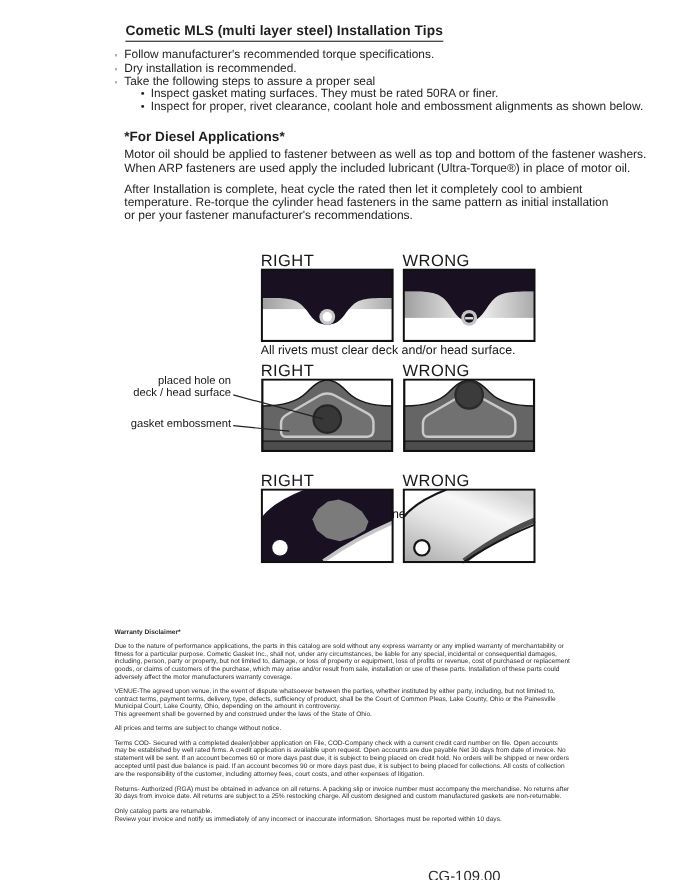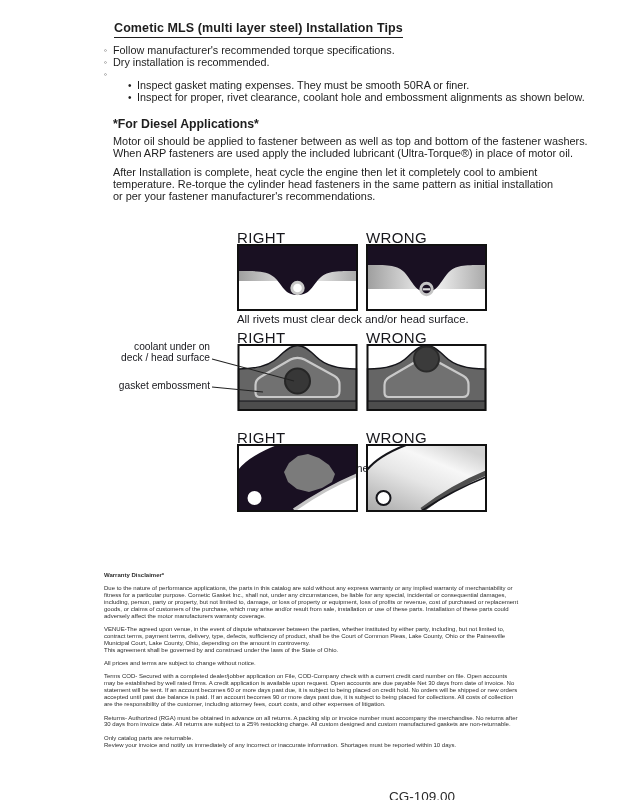--- a/index.html
+++ b/index.html
@@ -47,39 +47,40 @@
     <div class="tip">
         <span class="mk">◦</span>
         <span>Follow manufacturer's recommended torque specifications.</span>
       </div>
     <div class="tip">
         <span class="mk">◦</span>
         <span>Dry installation is recommended.</span>
       </div>
     <div class="tip">
         <span class="mk">◦</span>
+        <span>Take the following steps to assure a proper seal</span>
       </div>
     <div class="tip sub">
         <span class="mk">•</span>
-        <span>Inspect gasket mating expenses.  They must be smooth 50RA or finer.</span>
+        <span>Inspect gasket mating surfaces.  They must be rated 50RA or finer.</span>
       </div>
     <div class="tip sub">
         <span class="mk">•</span>
         <span>Inspect for proper, rivet clearance, coolant hole and embossment alignments as shown below.</span>
       </div>
   </div>
 
   <h2 class="diesel-h">*For Diesel Applications*</h2>
 
   <div class="para p1">
     <div>Motor oil should be applied to fastener between as well as top and bottom of the fastener washers.</div>
     <div>When ARP fasteners are used apply the included lubricant (Ultra-Torque®) in place of motor oil.</div>
   </div>
   <div class="para p2">
-    <div>After Installation is complete, heat cycle the engine then let it completely cool to ambient</div>
+    <div>After Installation is complete, heat cycle the rated then let it completely cool to ambient</div>
     <div>temperature. Re-torque the cylinder head fasteners in the same pattern as initial installation</div>
     <div>or per your fastener manufacturer's recommendations.</div>
   </div>
 
   <div class="hdr" style="left:237px; top:229px;">RIGHT</div>
   <div class="hdr" style="left:366px; top:229px;">WRONG</div>
 
   <svg class="dbox" style="left:237px; top:244px;" viewBox="0 0 121 67">
     <defs>
       <linearGradient id="deckg1" x1="0" y1="0" x2="1" y2="0">
@@ -106,21 +107,21 @@
     <rect x="56.8" y="44.2" width="7.4" height="2.2" fill="#d9d9d9"></rect>
     <rect x="1" y="1" width="119" height="65" fill="none" stroke="#111111" stroke-width="2"></rect>
   </svg>
 
   <div class="cap" style="top:313px;">All rivets must clear deck and/or head surface.</div>
 
   <div class="hdr" style="left:237px; top:329px;">RIGHT</div>
   <div class="hdr" style="left:366px; top:329px;">WRONG</div>
 
   <div class="lblblock" style="left:90px; top:341px; width:120px;">
-    <div>coolant under on</div>
+    <div>placed hole on</div>
     <div>deck / head surface</div>
   </div>
   <div class="lblblock" style="left:90px; top:380px; width:120px;">gasket embossment</div>
 
   <svg class="dbox" style="left:237px; top:344px;" viewBox="0 0 120 67">
     <rect x="1" y="1" width="118" height="65" fill="#ffffff"></rect>
     <path d="M1,25 C16,25 31,23 41,13 C47,7 53,1.5 60,1.5 C67,1.5 73,7 79,13 C89,23 104,25 119,25 L119,66 L1,66 Z" fill="#656565" stroke="#15151a" stroke-width="1.4"></path>
     <path d="M22,53 C19.5,53 18,51 18,48.5 L18,41 C18,37.5 19.8,34.8 23,33 L53,15.5 C57,13.2 63,13.2 67,15.5 L97,32 C100.5,34 102,37 102,40.5 L102,47 C102,51 100,53 96.5,53 Z" fill="#717171" stroke="#c9c9c9" stroke-width="2.2"></path>
     <rect x="1" y="57" width="118" height="9" fill="#4d4d4d"></rect>
     <path d="M1,57 H119" stroke="#15151a" stroke-width="1.2"></path>

